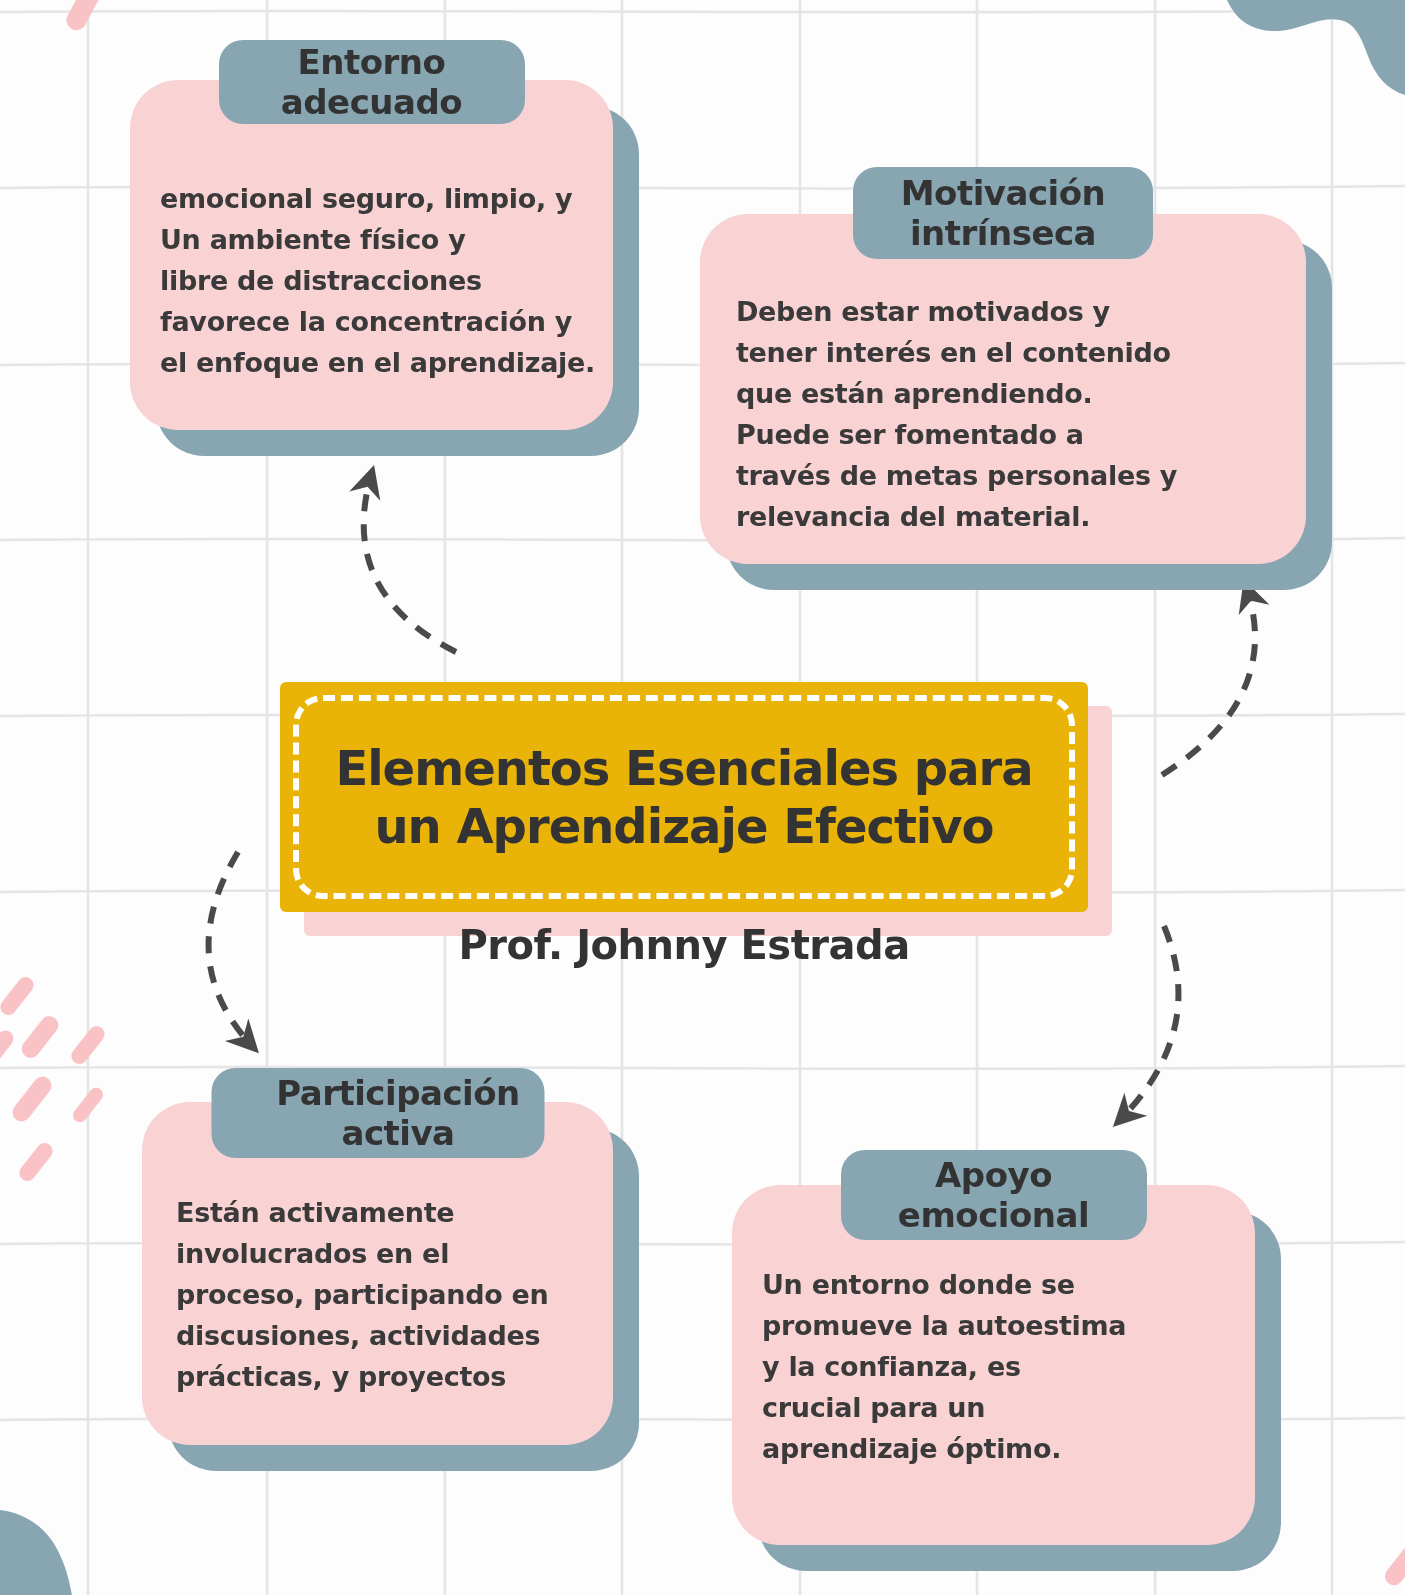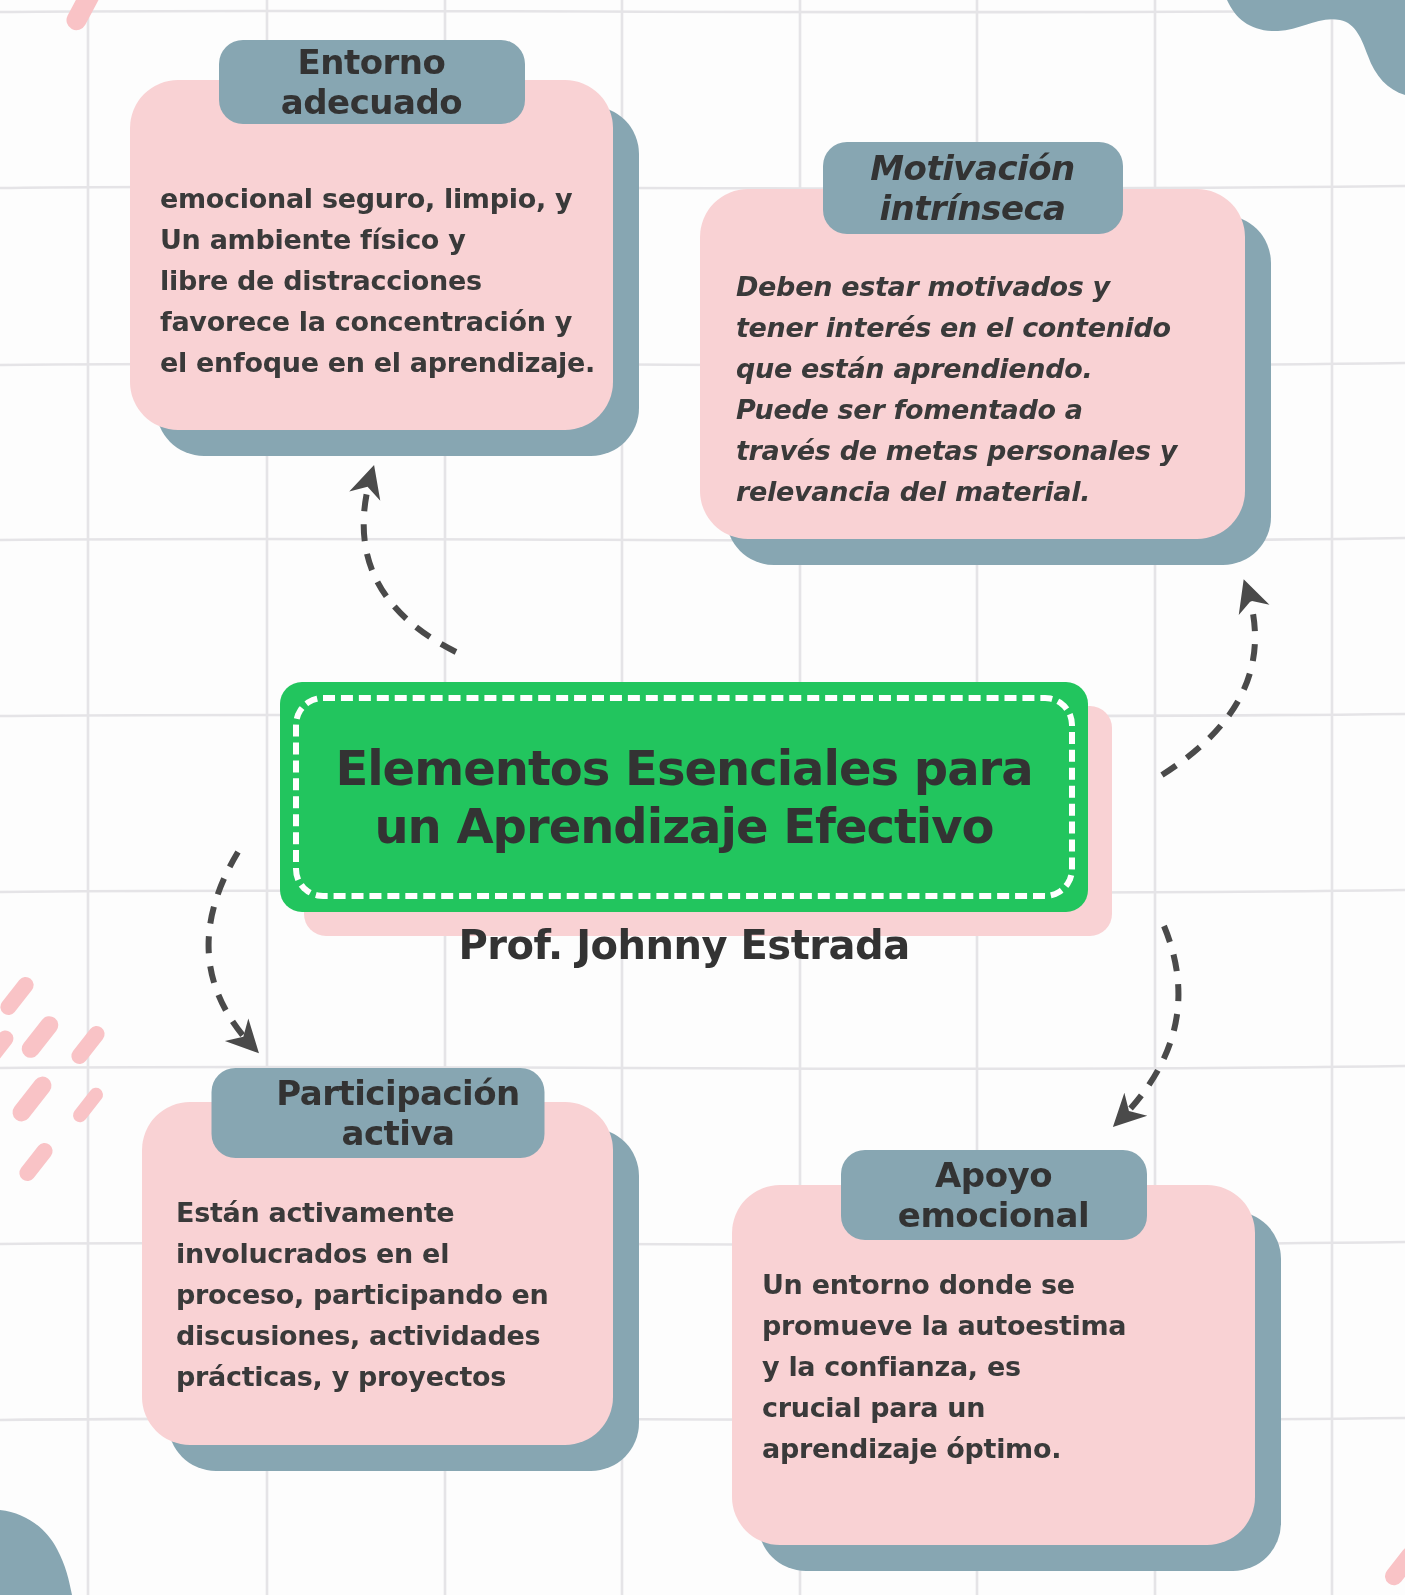--- a/index.html
+++ b/index.html
@@ -23,21 +23,21 @@
     font-weight:bold;font-size:34px;line-height:40px;letter-spacing:-0.5px;
     color:#333333;text-align:center;white-space:nowrap;
   }
   .node-body{
     position:absolute;
     font-weight:600;font-size:27px;line-height:41px;letter-spacing:-0.3px;
     color:#3a3a3a;white-space:nowrap;
   }
   #center-node{
     position:absolute;left:280px;top:682px;width:808px;height:230px;z-index:3;
-    background:#22c55e;border-radius:22px;
+    background:#eab308;border-radius:6px;
     box-shadow:24px 24px 0 0 #f9d2d4;
     display:flex;flex-direction:column;align-items:center;justify-content:center;
   }
   #center-dashed{
     position:absolute;inset:13px;border:6px dashed #ffffff;border-radius:30px;
     pointer-events:none;
   }
   .center-title-line{
     font-weight:bold;font-size:48px;line-height:58px;letter-spacing:-1px;
     color:#333333;text-align:center;white-space:nowrap;
@@ -113,21 +113,21 @@
     </div>
     <div class="node-body" style="left:30px;top:138px;">
       <div>emocional seguro, limpio, y</div>
       <div>Un ambiente físico y</div>
       <div>libre de distracciones</div>
       <div>favorece la concentración y</div>
       <div>el enfoque en el aprendizaje.</div>
     </div>
   </div>
 
-  <div class="node" style="left:700px;top:142px;width:545px;height:400px;font-style:italic;">
+  <div class="node" style="left:700px;top:167px;width:606px;height:400px;">
     <div class="pink-card" style="top:47px;height:350px;"></div>
     <div class="node-title" style="width:300px;height:92px;">
       <div>Motivación</div>
       <div>intrínseca</div>
     </div>
     <div class="node-body" style="left:36px;top:124px;">
       <div>Deben estar motivados y</div>
       <div>tener interés en el contenido</div>
       <div>que están aprendiendo.</div>
       <div>Puede ser fomentado a</div>

